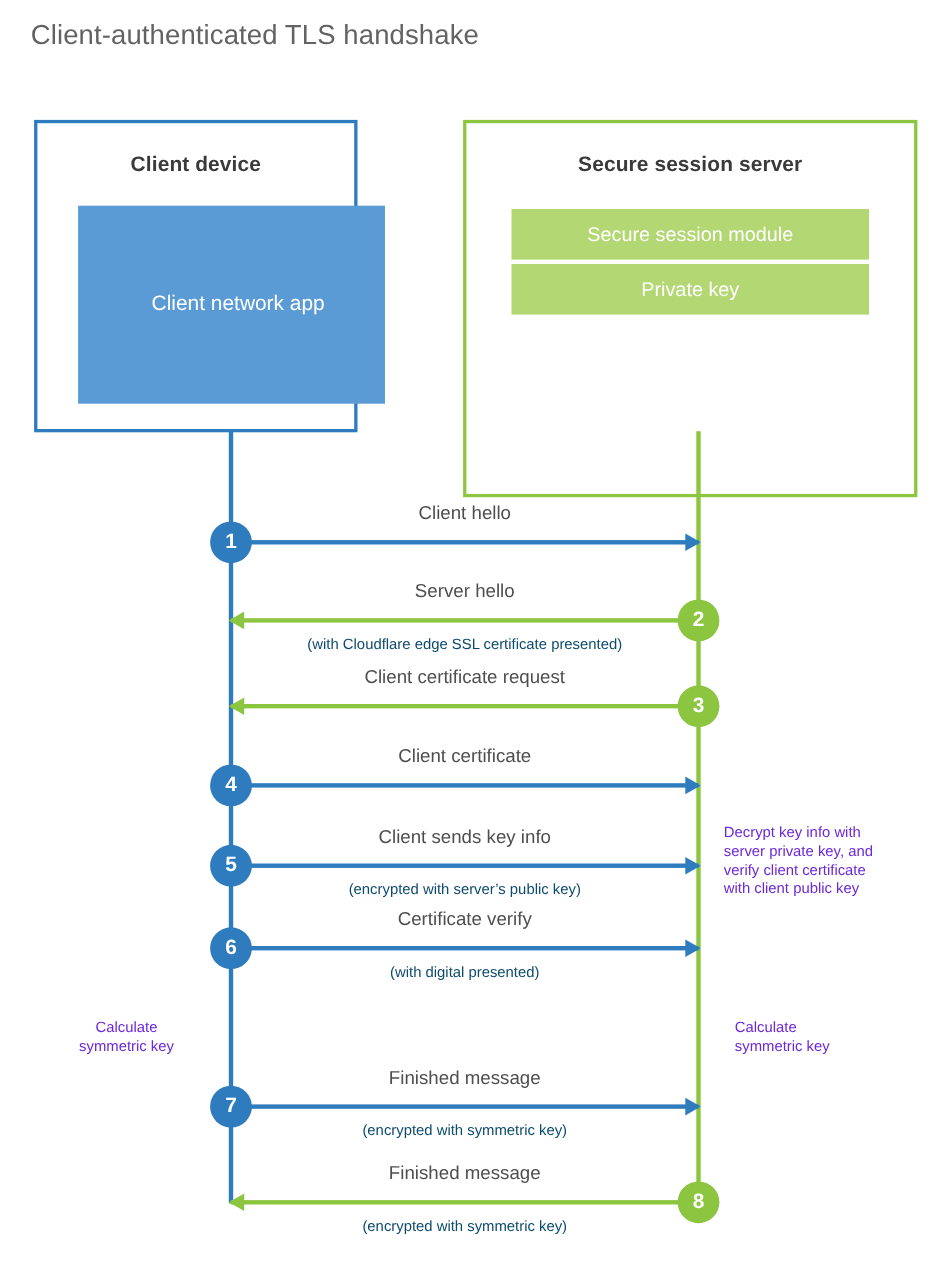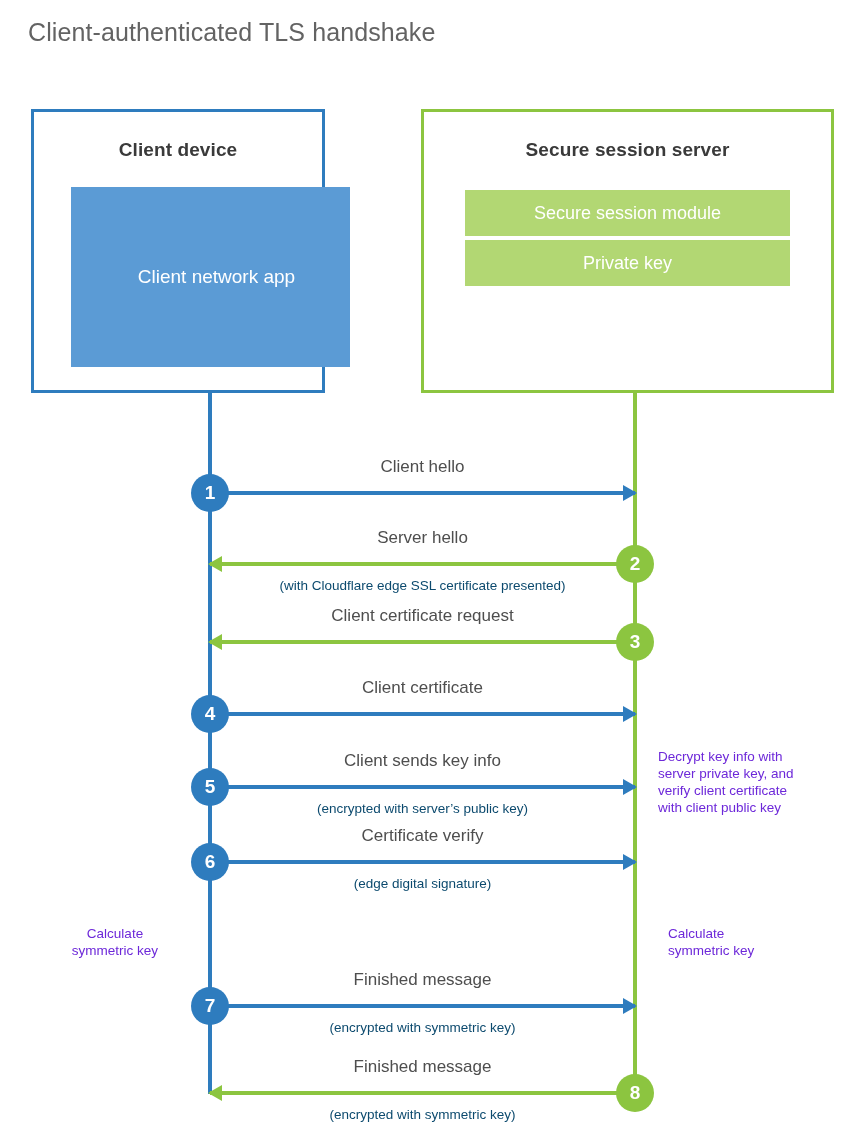--- a/index.html
+++ b/index.html
@@ -43,21 +43,21 @@
     left: 31px;
     top: 109px;
     width: 294px;
     height: 284px;
     border: 3px solid #2e7cbe;
   }
   .actor-box.server {
     left: 421px;
     top: 109px;
     width: 413px;
-    height: 284px;
+    height: 343px;
     border: 3px solid #8cc540;
   }
   .actor-title {
     position: absolute;
     left: 0;
     right: 0;
     top: 27px;
     text-align: center;
     font-family: "Liberation Sans", sans-serif;
     font-size: 19px;
@@ -303,21 +303,21 @@
     <div class="msg-line blue"></div>
     <div class="arrow-head right"></div>
     <div class="msg-sublabel">(encrypted with server’s public key)</div>
     <div class="step-circle at-client">5</div>
   </div>
 
   <div class="msg" style="top:862px">
     <div class="msg-label">Certificate verify</div>
     <div class="msg-line blue"></div>
     <div class="arrow-head right"></div>
-    <div class="msg-sublabel">(edge digital signature)</div>
+    <div class="msg-sublabel">(with digital presented)</div>
     <div class="step-circle at-client">6</div>
   </div>
 
   <div class="msg" style="top:1006px">
     <div class="msg-label">Finished message</div>
     <div class="msg-line blue"></div>
     <div class="arrow-head right"></div>
     <div class="msg-sublabel">(encrypted with symmetric key)</div>
     <div class="step-circle at-client">7</div>
   </div>

